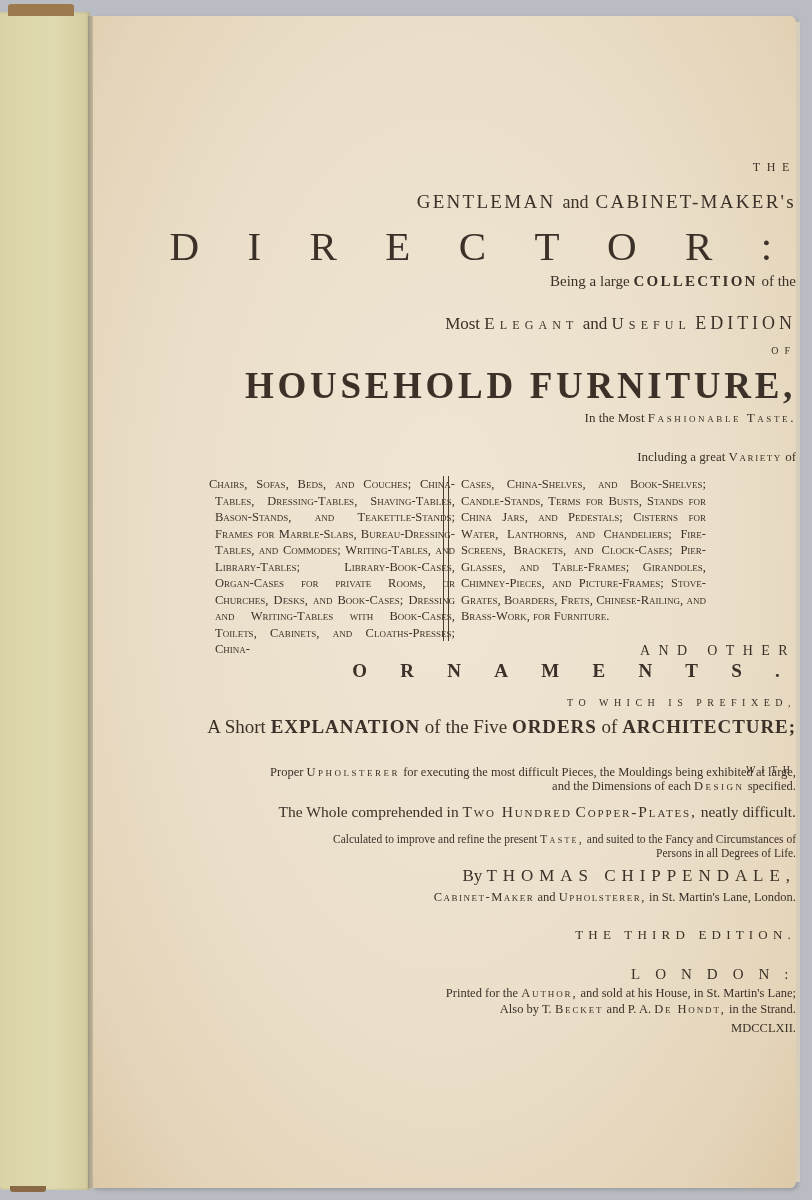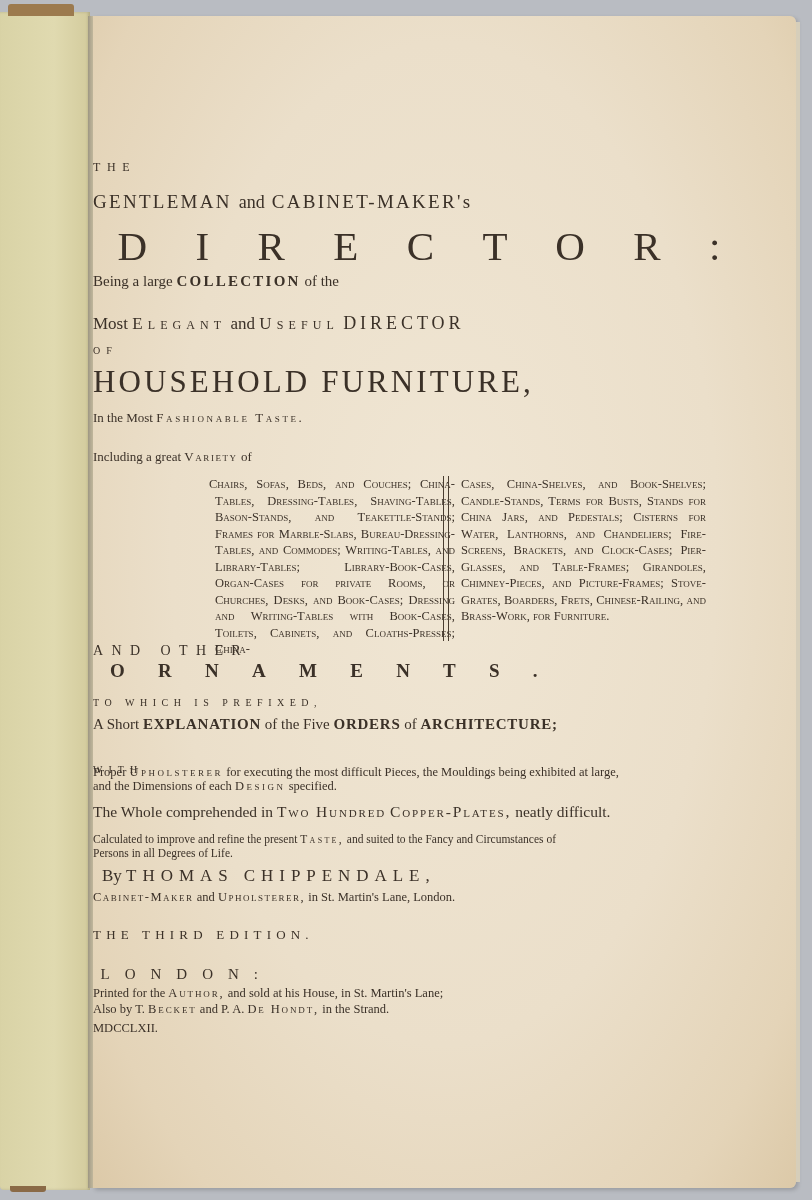--- a/index.html
+++ b/index.html
@@ -33,61 +33,61 @@
       border-radius: 0 6px 6px 0;
       box-shadow: 2px 2px 4px rgba(0,0,0,0.18);
     }
     .page-edge {
       position: absolute; left: 796px; top: 22px; width: 4px; height: 1160px;
       background: #d6ceba;
     }
     .content {
       position: absolute; left: 93px; top: 0; width: 703px; text-align: center;
     }
-    .line { position: absolute; left: 0; width: 703px; text-align: left; white-space: nowrap; }
+    .line { position: absolute; left: 0; width: 703px; text-align: right; white-space: nowrap; }
     .sc { font-variant: small-caps; }
 
     #l-the { top: 160px; font-size: 12px; letter-spacing: 0.55em; }
     #l-gent { top: 191px; font-size: 19px; letter-spacing: 0.12em; }
     #l-gent .lc { letter-spacing: 0; font-size: 18px; }
     #l-director { top: 222px; font-size: 41px; letter-spacing: 1.18em; padding-left: 0.6em; }
     #l-being { top: 273px; font-size: 15px; }
     #l-being .caps { letter-spacing: 0.15em; font-weight: bold; font-size: 15px; }
     #l-most { top: 313px; font-size: 17px; }
     #l-most .sc { letter-spacing: 0.3em; }
     #l-most .caps { letter-spacing: 0.22em; font-size: 18px; }
     #l-of { top: 345px; font-size: 10px; letter-spacing: 0.6em; }
-    #l-household { top: 364px; font-size: 31px; letter-spacing: 0.1em; font-weight: normal; }
+    #l-household { top: 364px; font-size: 37px; letter-spacing: 0.1em; font-weight: bold; }
     #l-taste { top: 410px; font-size: 13px; }
     #l-taste .sc { letter-spacing: 0.2em; }
     #l-including { top: 449px; font-size: 13px; }
     #l-including .sc { letter-spacing: 0.12em; }
 
     .col { position: absolute; top: 476px; font-size: 12.5px; line-height: 16.5px; text-align: justify; text-align-last: left; }
     #col-left { left: 116px; width: 240px; text-indent: -6px; padding-left: 6px; }
     #col-right { left: 368px; width: 245px; }
     .col p { margin: 0; }
     .divider {
       position: absolute; left: 350px; top: 476px; width: 4px; height: 165px;
       border-left: 1px solid #4a3d30; border-right: 1px solid #4a3d30;
     }
 
     #l-andother { top: 643px; font-size: 14px; letter-spacing: 0.6em; }
     #l-ornaments { top: 660px; font-size: 19px; letter-spacing: 1.75em; padding-left: 0.9em; font-weight: bold; }
     #l-prefixed { top: 697px; font-size: 10px; letter-spacing: 0.55em; }
-    #l-short { top: 716px; font-size: 15px; }
+    #l-short { top: 716px; font-size: 19px; }
     #l-short .caps { font-weight: bold; letter-spacing: 0.05em; }
     #l-with { top: 748px; font-size: 10px; letter-spacing: 0.6em; margin-top: 16px; }
     #l-proper { top: 765px; font-size: 12.5px; line-height: 14px; white-space: normal; }
     #l-proper .sc { letter-spacing: 0.2em; }
     #l-whole { top: 803px; font-size: 15.5px; }
     #l-whole .sc { letter-spacing: 0.12em; }
     #l-calc { top: 832px; font-size: 11.5px; line-height: 14px; white-space: normal; }
     #l-calc .sc { letter-spacing: 0.2em; }
-    #l-by { top: 866px; font-size: 17px; padding-left: 9px; }
+    #l-by { top: 866px; font-size: 17px; }
     #l-by .caps { letter-spacing: 0.35em; }
     #l-cabinet { top: 890px; font-size: 12.5px; }
     #l-cabinet .sc { letter-spacing: 0.12em; }
     #l-edition { top: 927px; font-size: 13px; letter-spacing: 0.4em; }
     #l-london { top: 966px; font-size: 15px; letter-spacing: 1.0em; padding-left: 0.5em; }
     #l-printed { top: 986px; font-size: 12.5px; }
     #l-printed .sc { letter-spacing: 0.15em; }
     #l-also { top: 1002px; font-size: 12.5px; }
     #l-also .sc { letter-spacing: 0.15em; }
     #l-date { top: 1021px; font-size: 12.5px; }
@@ -118,21 +118,21 @@
     <span>Being a large</span>
     <span class="caps">COLLECTION</span>
     <span>of the</span>
   </div>
 
   <div class="line" id="l-most">
     <span>Most</span>
     <span class="sc">Elegant</span>
     <span>and</span>
     <span class="sc">Useful</span>
-    <span class="caps">DIRECTOR</span>
+    <span class="caps">EDITION</span>
   </div>
 
   <div class="line" id="l-of">OF</div>
   <div class="line" id="l-household">HOUSEHOLD FURNITURE,</div>
 
   <div class="line" id="l-taste">
     <span>In the Most</span>
     <span class="sc">Fashionable Taste.</span>
   </div>
 

